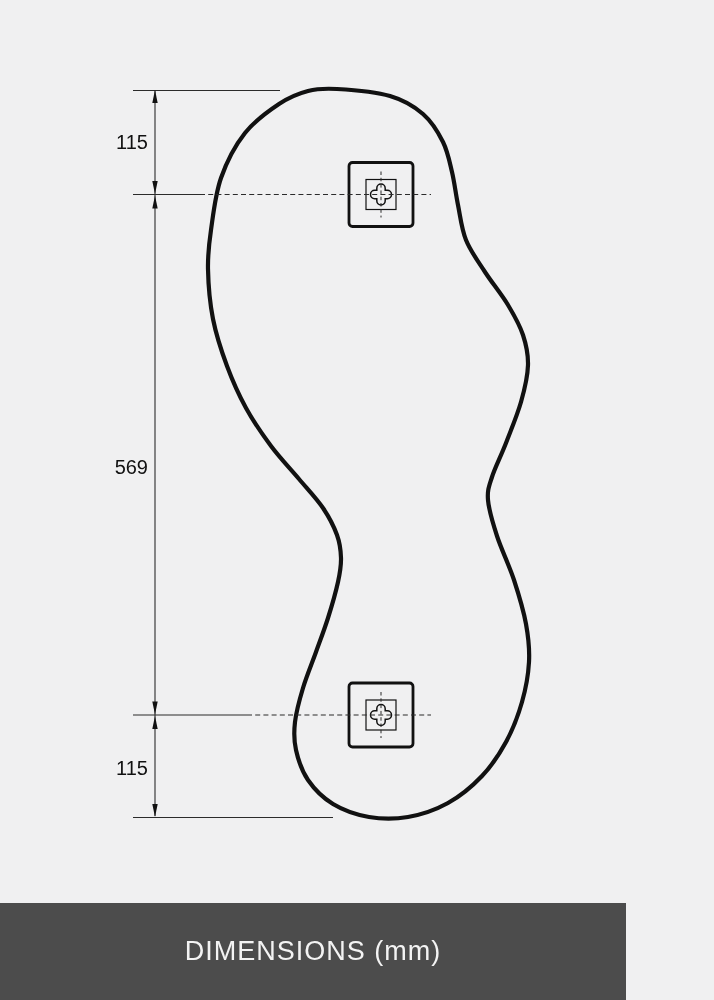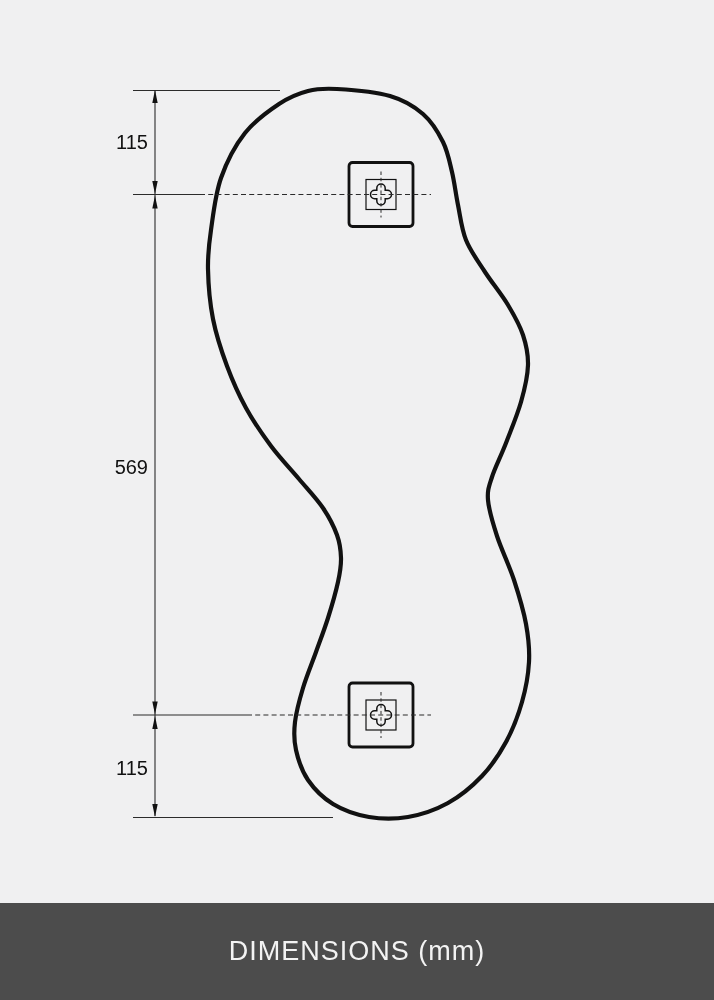--- a/index.html
+++ b/index.html
@@ -29,21 +29,21 @@
   .thin{stroke:var(--thin);stroke-width:1.1;fill:none;}
   .dashed{stroke-dasharray:5 3.2;}
   .dashed-fine{stroke-dasharray:3.5 2.8;stroke-width:1;}
   .arrow{fill:#111;stroke:none;}
   .dim-label{
     font-family:"Liberation Sans",sans-serif;
     font-size:20px;
     fill:#111;
   }
   .footer-bar{
-    position:absolute;left:0;top:903px;width:714px;height:97px;
+    position:absolute;left:0;top:903px;width:626px;height:97px;
     background:var(--footer-bg);
     display:flex;align-items:center;justify-content:center;
   }
   .footer-title{
     color:var(--footer-text);
     font-size:27px;
     font-weight:400;
     letter-spacing:1px;
   }
 </style>

